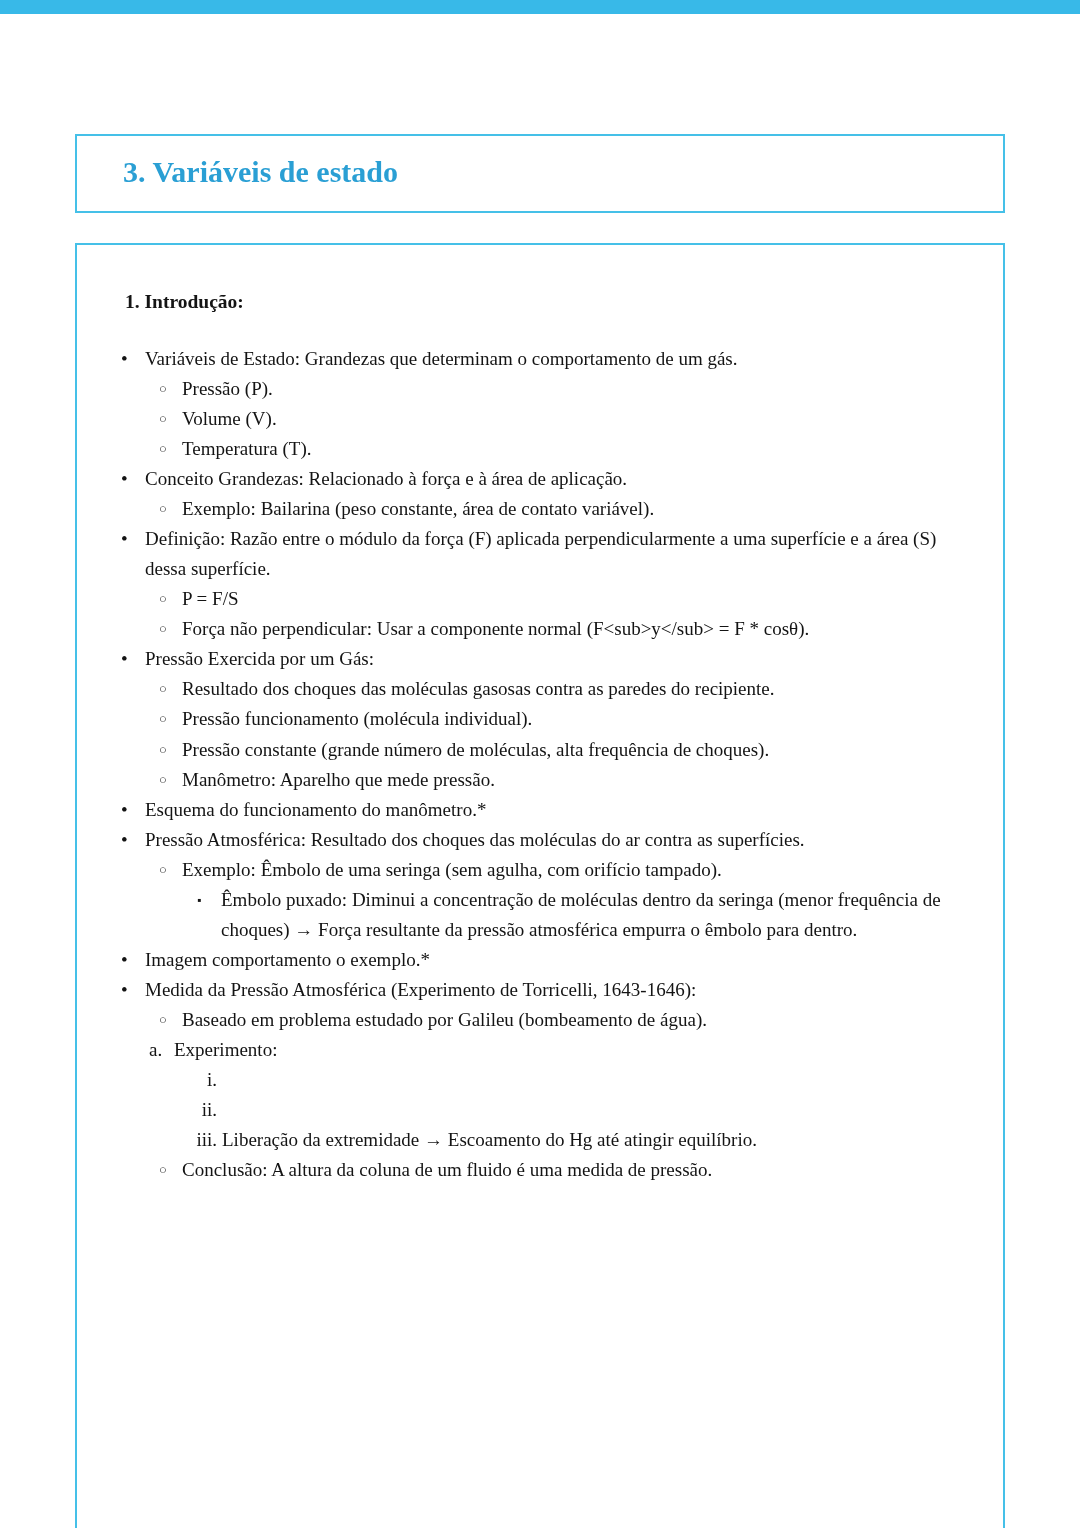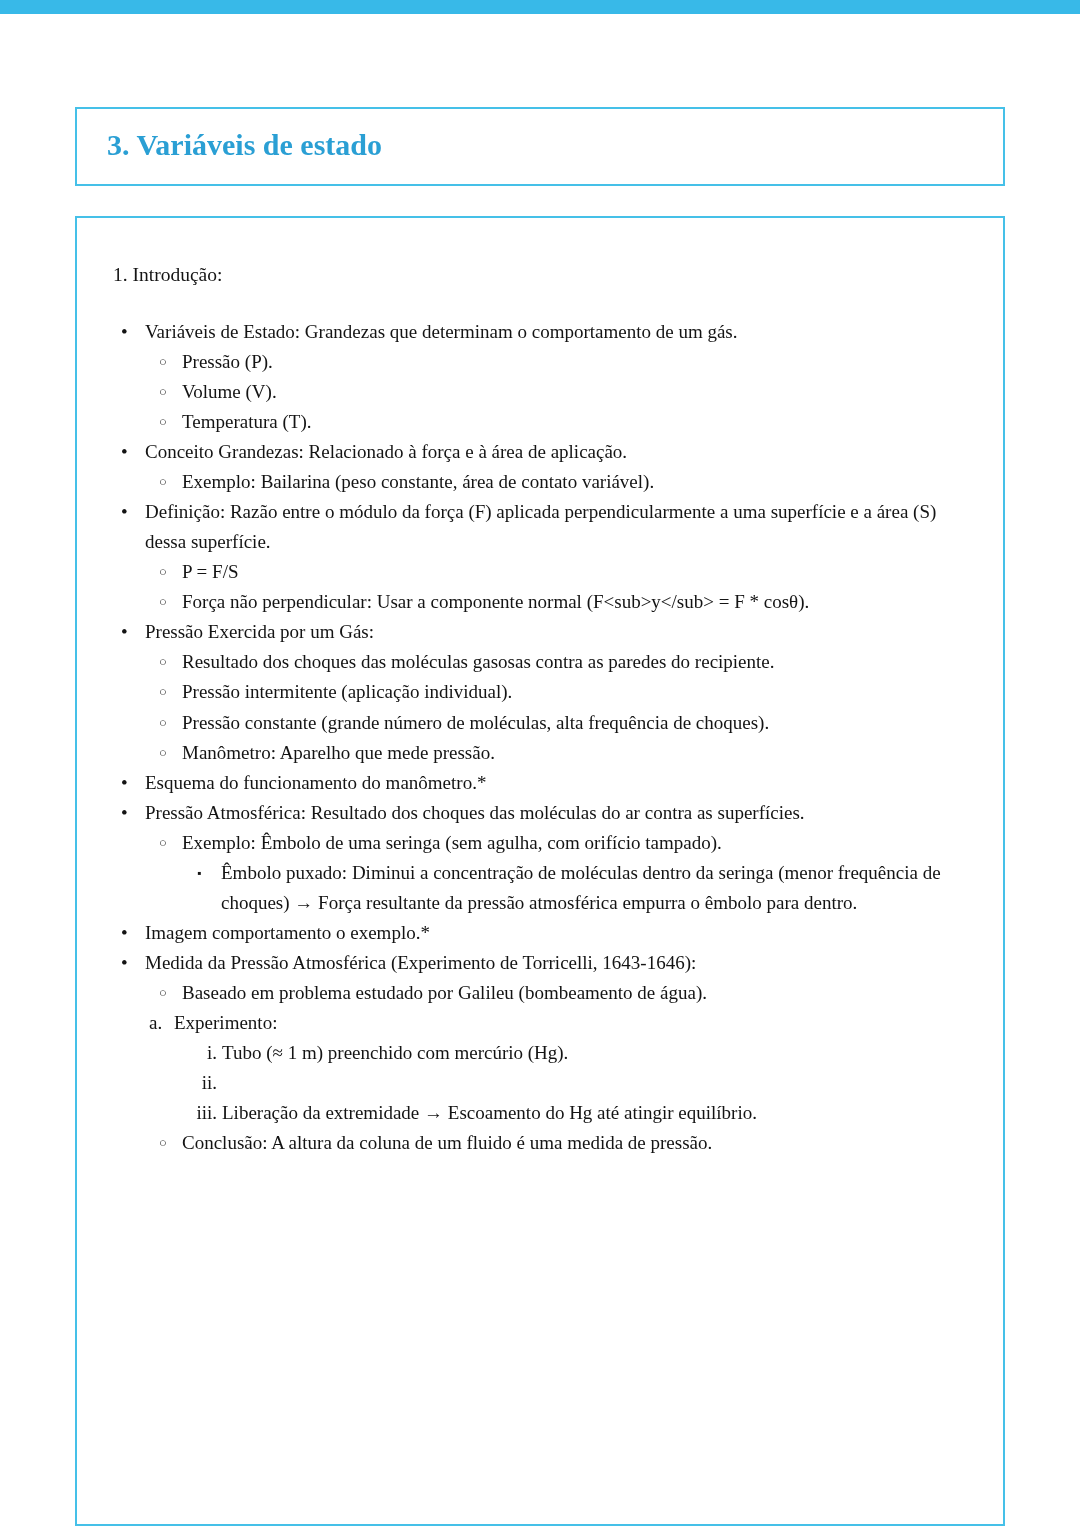--- a/index.html
+++ b/index.html
@@ -21,23 +21,23 @@
     background:#ffffff;
     overflow:hidden;
     margin:0 auto;
   }
   .topbar{
     width:100%;
     height:14px;
     background:var(--accent-bar);
   }
   .title-box{
-    margin:93px 75px 0 75px;
+    margin:120px 75px 0 75px;
     border:2px solid var(--accent-border);
-    padding:17px 30px 20px 30px;
+    padding:17px 30px 20px 46px;
     background:#ffffff;
   }
   .title-box .title{
     color:var(--accent-title);
     font-size:30px;
     font-weight:bold;
     line-height:1.25;
   }
   .title-box .subtitle{
     color:var(--text);
@@ -50,23 +50,23 @@
     border:2px solid var(--accent-border);
     padding:42px 32px 40px 32px;
     background:#ffffff;
     height:1310px; 
   }
   .blocks{
     font-size:19px;
     line-height:1.58;
   }
   .heading{
-    font-weight:normal;
+    font-weight:bold;
     font-size:19.5px;
-    margin:36px 0 27px 4px;
+    margin:36px 0 27px 16px;
   }
   .blocks .heading:first-child{margin-top:0;}
   .row{
     display:flex;
     align-items:flex-start;
   }
   .row .marker{
     flex:0 0 auto;
     white-space:pre;
   }
@@ -147,21 +147,21 @@
       <div class="row l1">
         <span class="marker">•</span>
         <span class="txt">Pressão Exercida por um Gás:</span>
       </div>
       <div class="row l2">
         <span class="marker">○</span>
         <span class="txt">Resultado dos choques das moléculas gasosas contra as paredes do recipiente.</span>
       </div>
       <div class="row l2">
         <span class="marker">○</span>
-        <span class="txt">Pressão intermitente (aplicação individual).</span>
+        <span class="txt">Pressão funcionamento (molécula individual).</span>
       </div>
       <div class="row l2">
         <span class="marker">○</span>
         <span class="txt">Pressão constante (grande número de moléculas, alta frequência de choques).</span>
       </div>
       <div class="row l2">
         <span class="marker">○</span>
         <span class="txt">Manômetro: Aparelho que mede pressão.</span>
       </div>
       <div class="row l1">
@@ -191,21 +191,20 @@
       <div class="row l2">
         <span class="marker">○</span>
         <span class="txt">Baseado em problema estudado por Galileu (bombeamento de água).</span>
       </div>
       <div class="row la">
         <span class="marker">a.</span>
         <span class="txt">Experimento:</span>
       </div>
       <div class="row lr">
         <span class="marker">i.</span>
-        <span class="txt">Tubo (≈ 1 m) preenchido com mercúrio (Hg).</span>
       </div>
       <div class="row lr">
         <span class="marker">ii.</span>
       </div>
       <div class="row lr">
         <span class="marker">iii.</span>
         <span class="txt">Liberação da extremidade → Escoamento do Hg até atingir equilíbrio.</span>
       </div>
       <div class="row l2">
         <span class="marker">○</span>

